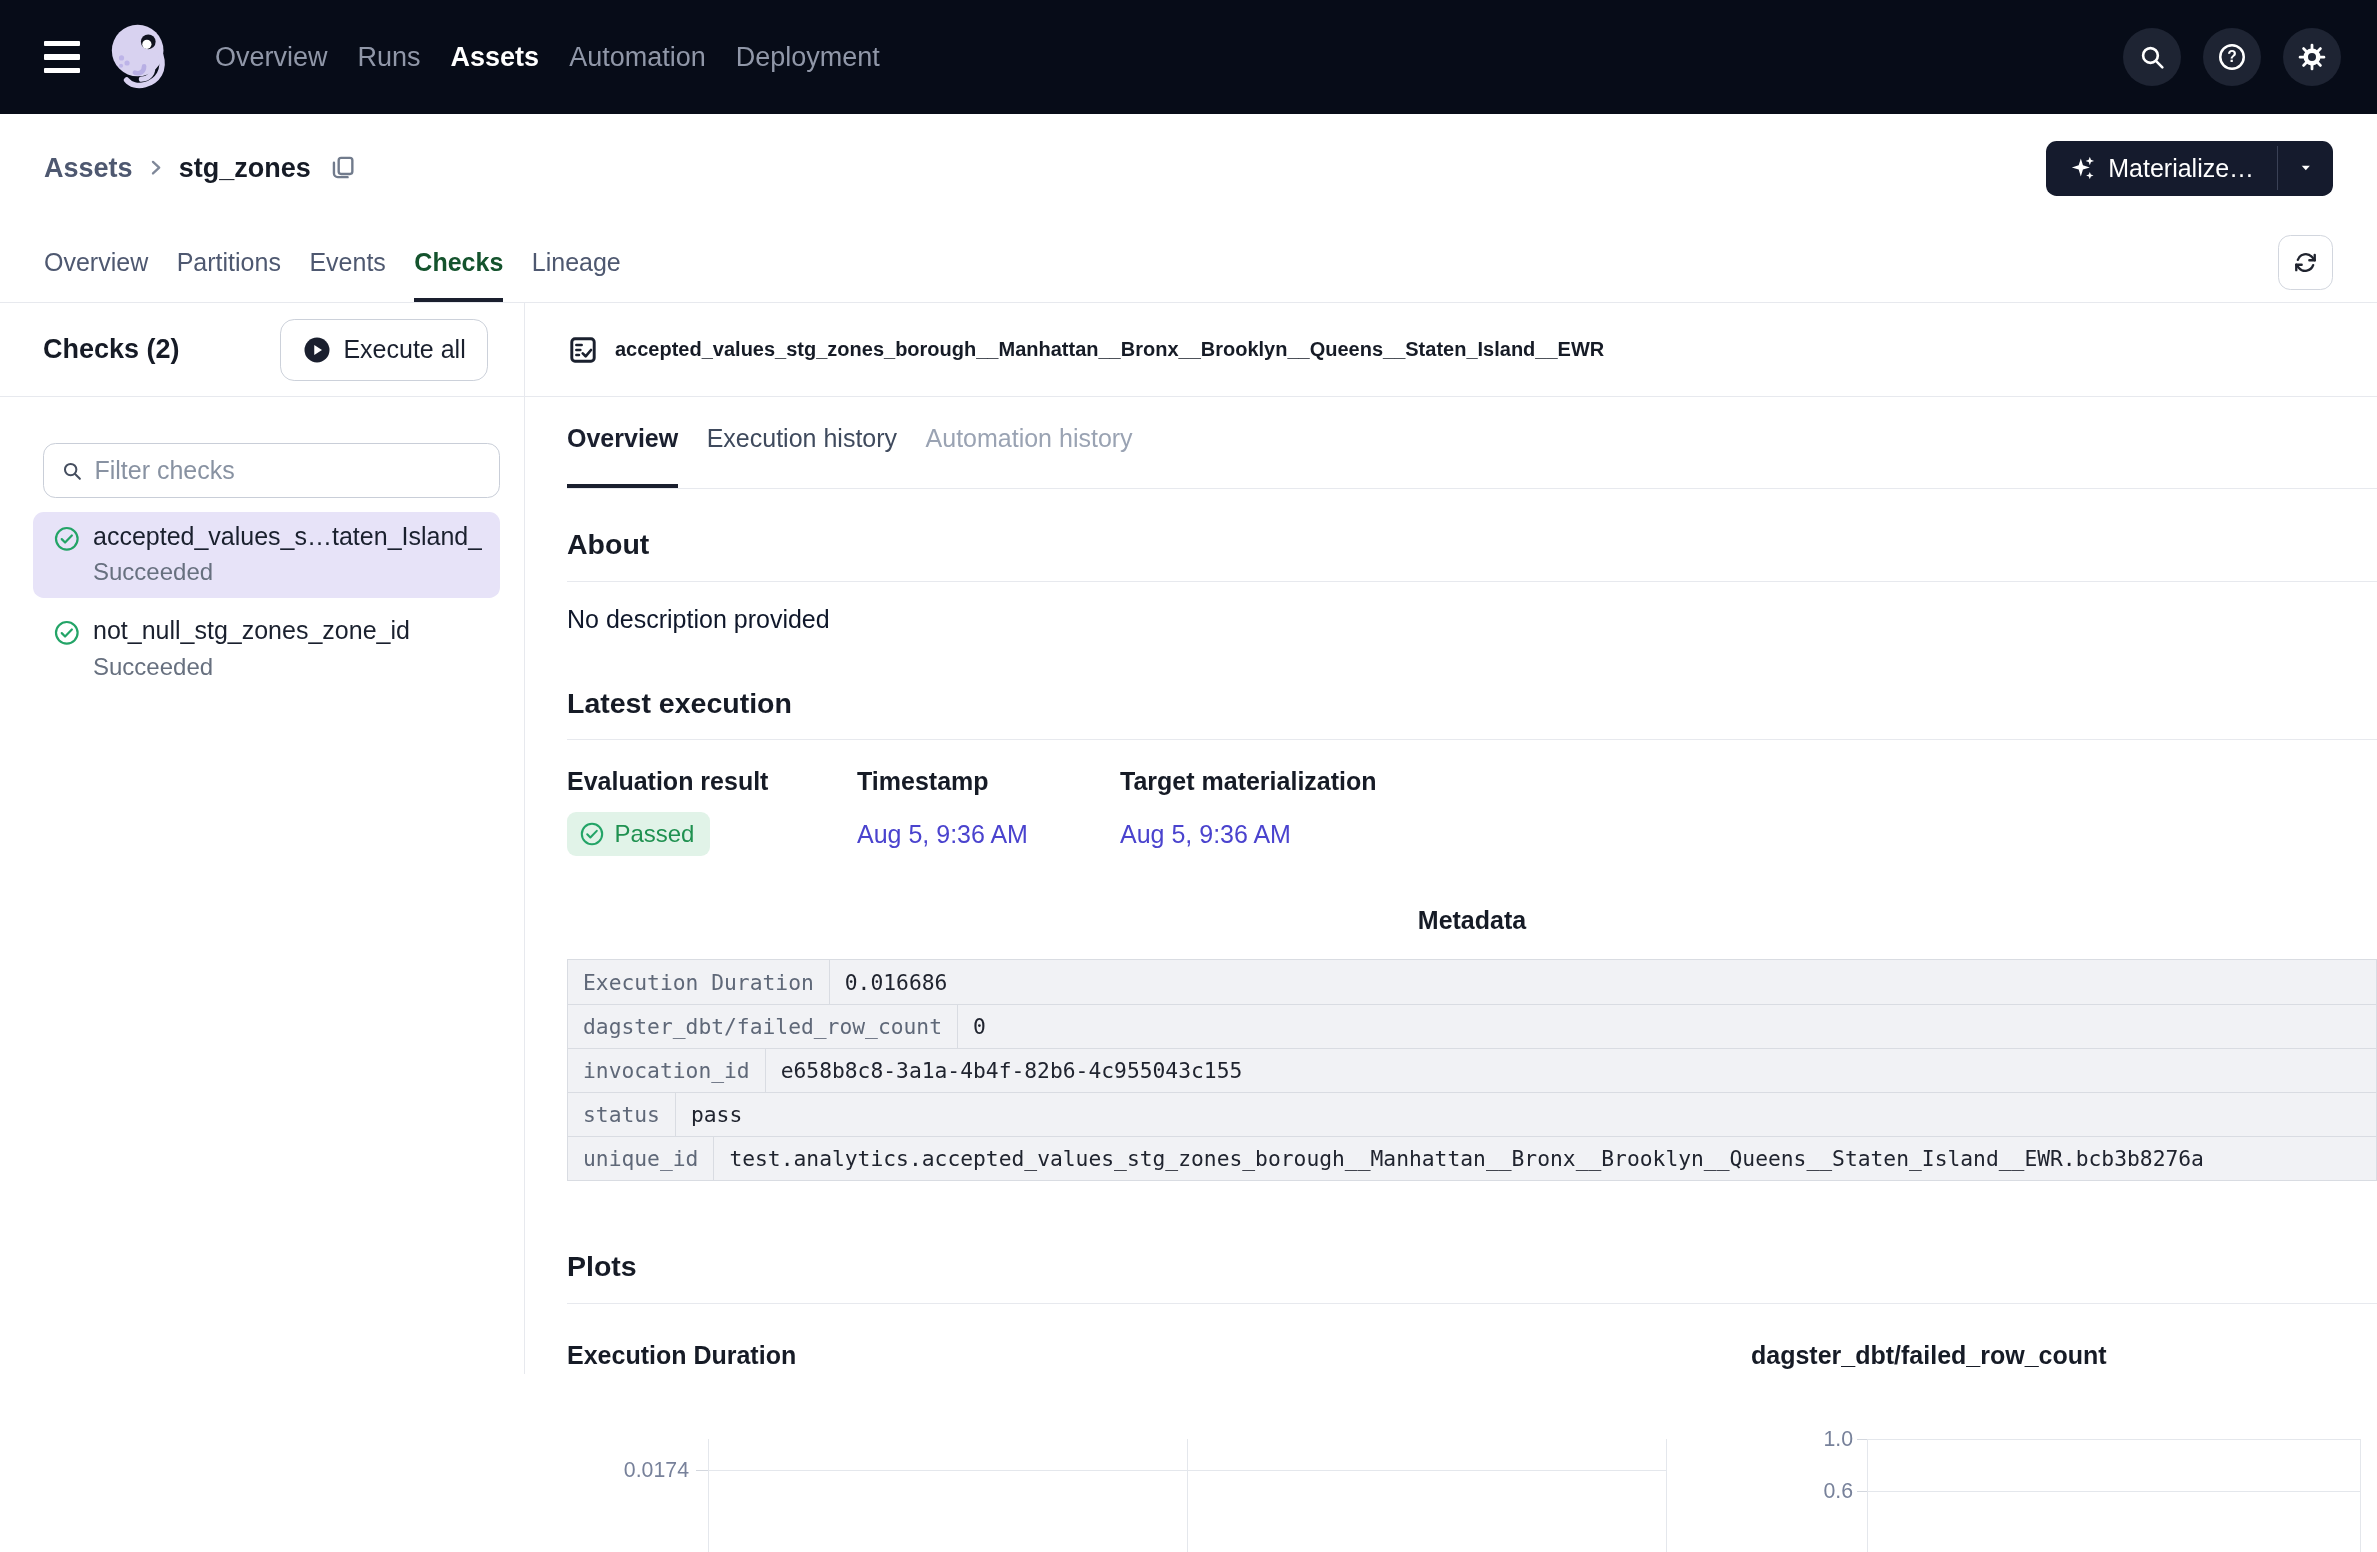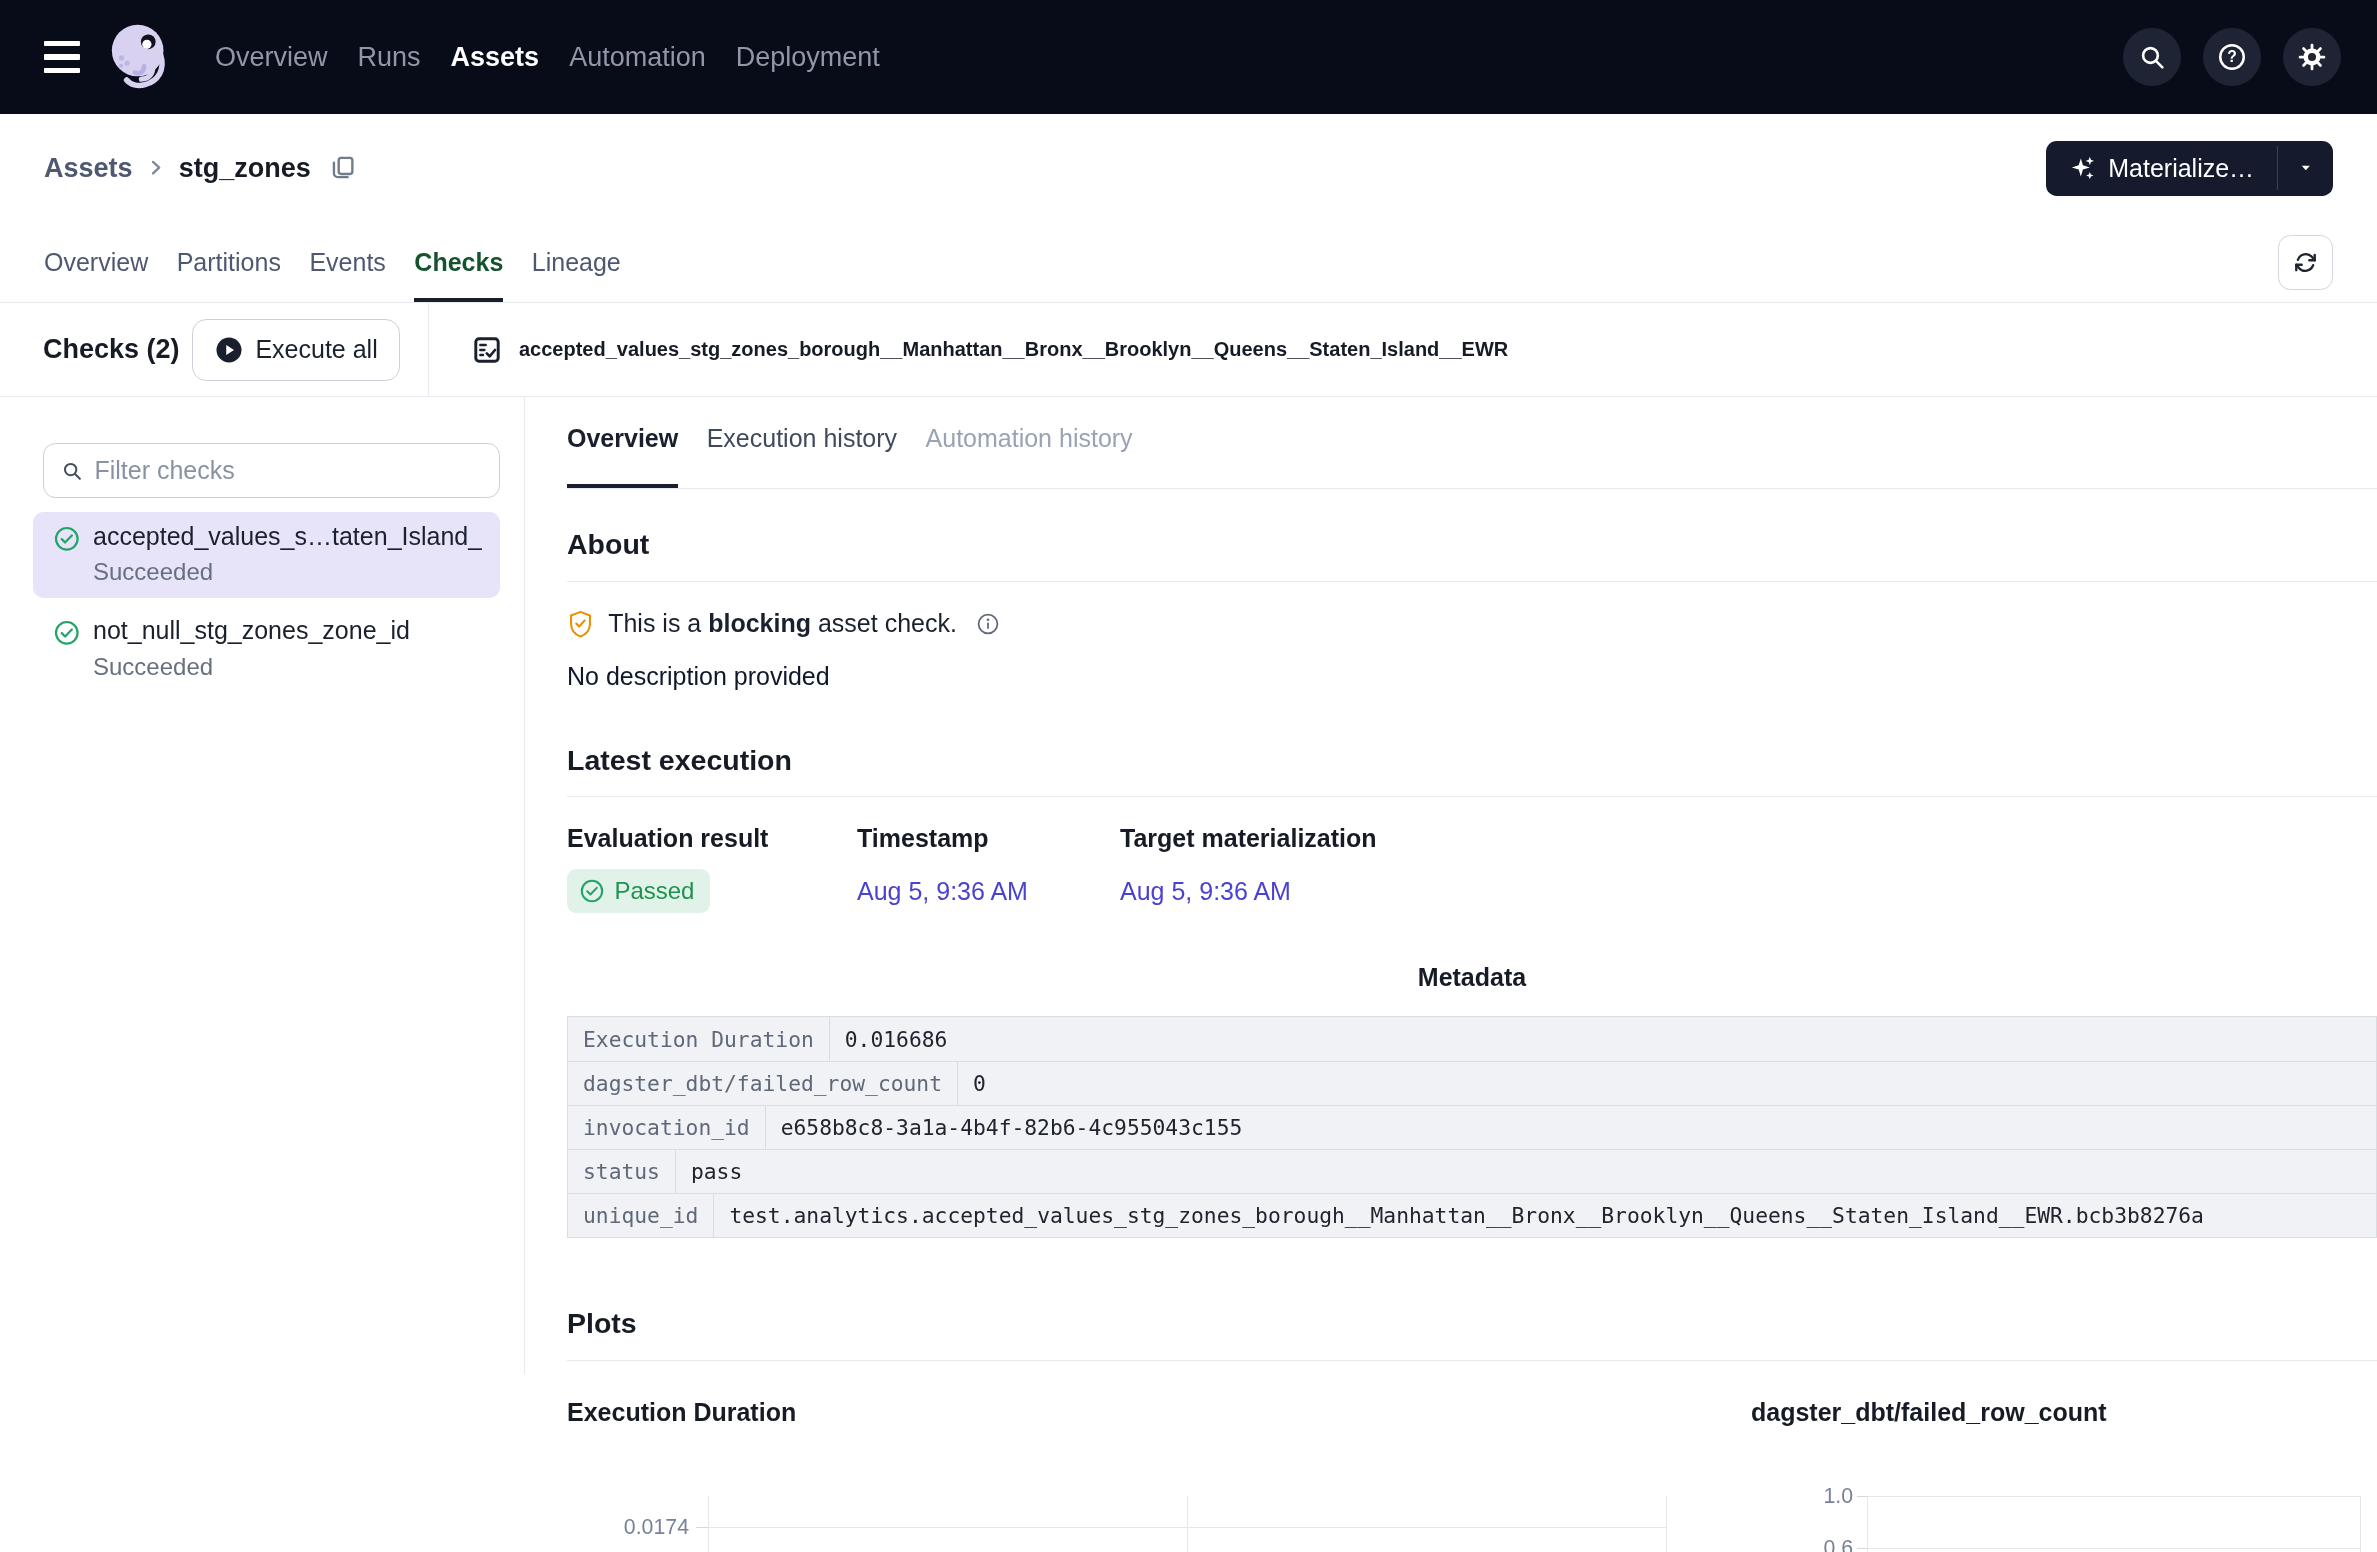--- a/index.html
+++ b/index.html
@@ -31,21 +31,21 @@
   
   .asset-tabs-row { height:81px; border-bottom:0.9px solid #e7e9ee; display:flex; align-items:stretch; padding:0 44px; }
   .atab { display:flex; align-items:center; font-size:25px; color:#4e5870; font-weight:500; margin-right:28.5px; position:relative; cursor:pointer; }
   .atab.active { color:#14532d; font-weight:700; }
   .atab.active::after { content:""; position:absolute; left:0; right:0; bottom:0; height:4.4px; background:#1a1f2e; }
   .refresh-wrap { margin-left:auto; display:flex; align-items:center; }
   .refresh-btn { width:55px; height:55px; border:1.3px solid #d2d6de; border-radius:12.4px; background:#fff; display:flex; align-items:center; justify-content:center; cursor:pointer; }
 
   
   .band { display:flex; border-bottom:0.9px solid #e7e9ee; height:94px; }
-  .sb-header { width:429px; flex:none; border-right:0.9px solid #e7e9ee; display:flex; align-items:center; justify-content:space-between; padding:0 28px 0 43px; }
+  .sb-header { width:525px; flex:none; border-right:0.9px solid #e7e9ee; display:flex; align-items:center; justify-content:space-between; padding:0 36px 0 43px; }
   .sb-title { font-size:27px; font-weight:700; color:#161b26; }
   .exec-btn { height:62px; display:flex; align-items:center; gap:11.6px; padding:0 21.3px; border:1.3px solid #ccd1da; border-radius:14.2px; background:#fff; font-size:25px; color:#1a202e; cursor:pointer; }
   .detail-title { flex:1; display:flex; align-items:center; gap:16px; padding-left:42px; font-size:20px; font-weight:700; color:#161b26; white-space:nowrap; overflow:hidden; }
 
   
   .content { display:flex; height:977px; }
   .sidebar { width:525px; flex:none; border-right:0.9px solid #e7e9ee; padding:23px 24px 0 33px; }
   .filter-box { margin-left:9.8px; height:55px; border:1.3px solid #c9ced8; border-radius:12.4px; display:flex; align-items:center; padding:0 17px; gap:11.6px;margin-top:23px; }
   .filter-box input { border:none; outline:none; font-size:25px; color:#1a202e; width:100%; font-family:inherit; background:transparent; }
   .filter-box input::placeholder { color:#8892a2; }
@@ -267,32 +267,20 @@
 
     <div class="detail-tabs">
       <span class="dtab active">Overview</span>
       <span class="dtab">Execution history</span>
       <span class="dtab disabled">Automation history</span>
     </div>
 
     <h2 class="sec-h" style="margin-top:39px;">About</h2>
     <hr class="div" style="margin-top:19.6px;">
 
-    <div class="blocking-row">
-      <svg width="27" height="30" viewBox="0 0 30 32" fill="none" stroke="#ec8f00" stroke-width="2.3" stroke-linecap="round" stroke-linejoin="round">
-        <path d="M15 2.5 L25.5 6.5 V15.5 C25.5 23.5 20.5 28 15 29.8 C9.5 28 4.5 23.5 4.5 15.5 V6.5 Z"></path>
-        <path d="M10.3 15.5 l3.2 3.2 6.2 -6.7"></path>
-      </svg>
-      <span><span>This is a </span><b>blocking</b><span> asset check.</span></span>
-      <svg width="24" height="24" viewBox="0 0 24 24" style="margin-left:5.3px;">
-        <circle cx="12" cy="12" r="9.4" fill="none" stroke="#606a7b" stroke-width="1.8"></circle>
-        <circle cx="12" cy="7.8" r="1.3" fill="#606a7b"></circle>
-        <rect x="11.1" y="10.4" width="1.8" height="6.6" rx="0.9" fill="#606a7b"></rect>
-      </svg>
-    </div>
 
     <div class="desc">No description provided</div>
 
     <h2 class="sec-h" style="margin-top:53px;">Latest execution</h2>
     <hr class="div" style="margin-top:19.6px;">
 
     <div class="exec-grid">
       <span class="lbl">Evaluation result</span>
       <span class="lbl">Timestamp</span>
       <span class="lbl">Target materialization</span>

